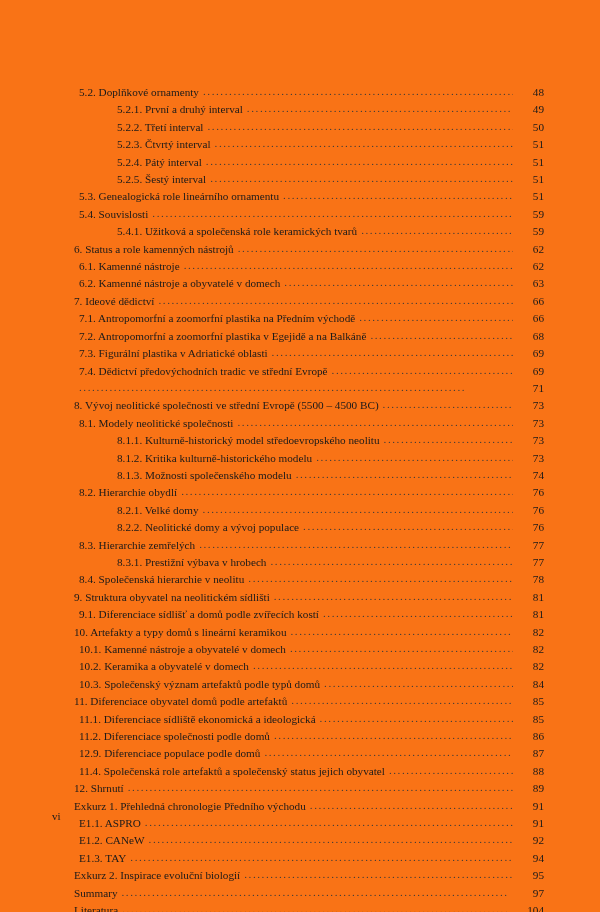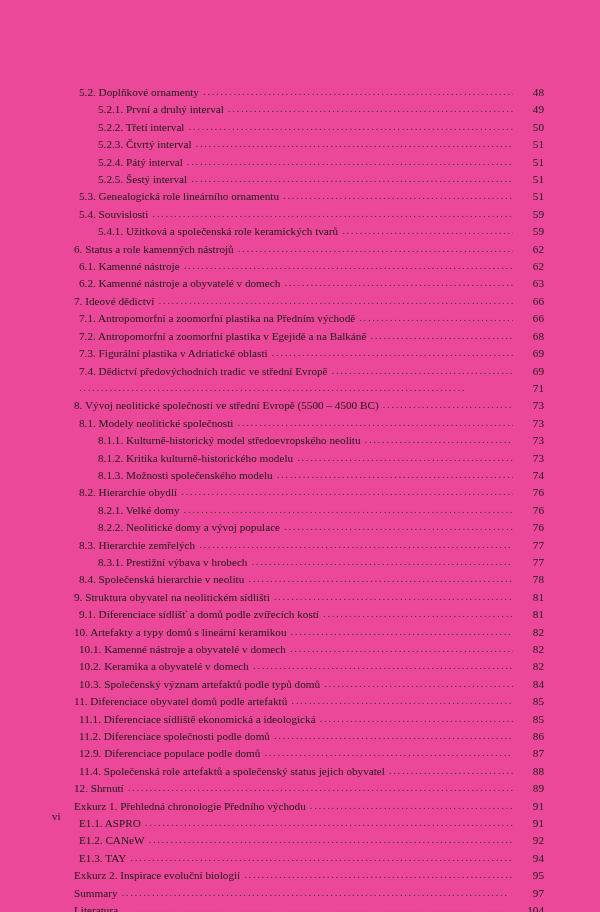--- a/index.html
+++ b/index.html
@@ -11,21 +11,21 @@
     height: 912px;
     background: #eceee9;
     font-family: "Liberation Serif", serif;
     color: #1a1a1a;
     overflow: hidden;
   }
   .page {
     position: relative;
     width: 600px;
     height: 912px;
-    background: #ec4899;
+    background: #f97316;
     box-sizing: border-box;
   }
   .toc {
     position: absolute;
     left: 62px;
     top: 84px;
     width: 482px;
   }
   .entry {
     display: flex;
@@ -51,21 +51,21 @@
   }
   .entry .pg {
     flex: 0 0 auto;
     width: 26px;
     text-align: right;
     padding-left: 3px;
   }
   
   .lvl0 { margin-left: 12px; }
   .lvl1 { margin-left: 17px; }
-  .lvl2 { margin-left: 36px; }
+  .lvl2 { margin-left: 55px; }
 
   .folio {
     position: absolute;
     left: 52px;
     top: 810px;
     font-size: 11px;
     font-family: "Liberation Serif", serif;
     color: #1a1a1a;
   }
 </style>

